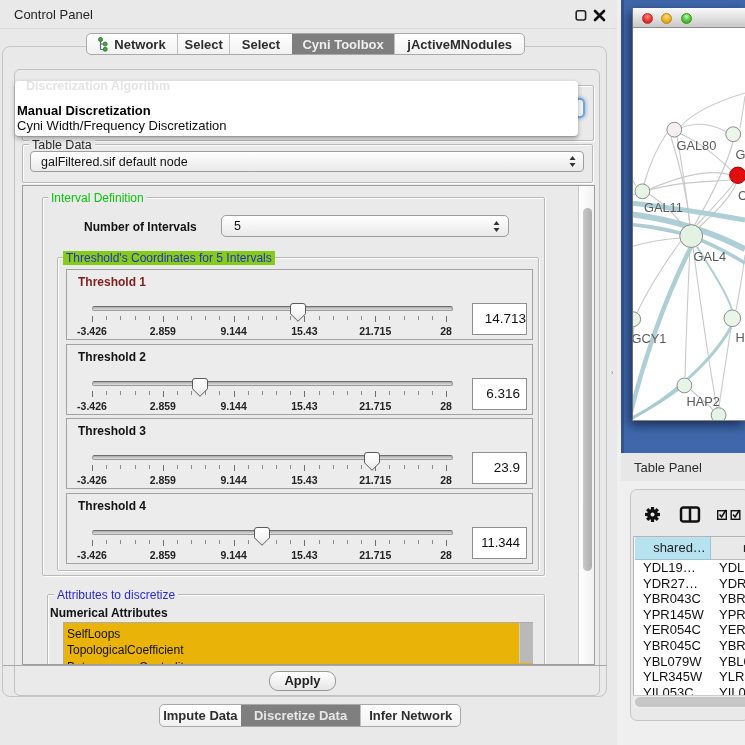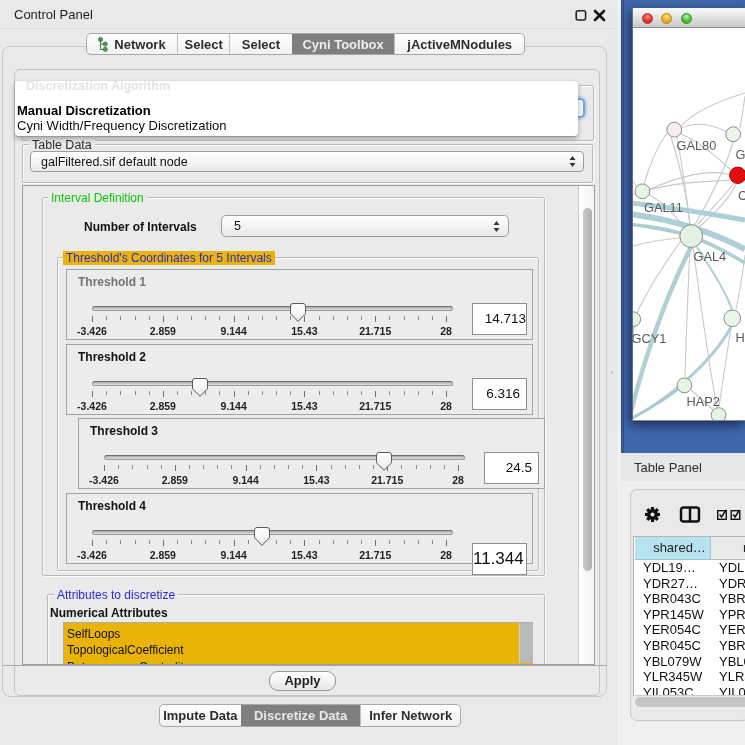--- a/index.html
+++ b/index.html
@@ -67,24 +67,24 @@
     <div class="abs" style="left:61px;top:34px;font-size:12px;font-weight:bold;color:#111;">Number of Intervals</div>
     <div class="abs" style="left:198px;top:29px;width:288px;height:22px;background:linear-gradient(#ffffff,#e9e9e9);border:1px solid #9d9d9d;border-radius:5px;box-sizing:border-box;">
       <div class="abs" style="left:12px;top:3px;font-size:12.5px;color:#111;">5</div>
       <svg class="abs" style="right:7px;top:4px;" width="9" height="13" viewBox="0 0 9 13">
         <path d="M4.5 1 L7.5 5 L1.5 5 Z" fill="#333"></path>
             <path d="M4.5 12 L7.5 8 L1.5 8 Z" fill="#333"></path>
       </svg>
     </div>
 
     <div class="abs" style="left:34px;top:71px;width:480px;height:312px;border:1px solid #b9b9b9;box-shadow:inset 1px 1px 0 rgba(255,255,255,0.9),1px 1px 0 rgba(255,255,255,0.9);border-radius:2px;"></div>
-    <div class="abs" style="left:40px;top:65px;font-size:12px;color:#2a2ad2;background:#eab308;padding:0 3px;">Threshold's Coordinates for 5 Intervals</div>
+    <div class="abs" style="left:40px;top:65px;font-size:12px;color:#2a2ad2;background:#84cc16;padding:0 3px;">Threshold's Coordinates for 5 Intervals</div>
 
     <div class="abs" style="left:43px;top:83.0px;width:467px;height:71px;border:1px solid #a2a2a2;background:#ececec;box-sizing:border-box;">
-      <div class="abs" style="left:11px;top:5px;font-size:12px;font-weight:bold;color:#737373;">Threshold 1</div>
+      <div class="abs" style="left:11px;top:5px;font-size:12px;font-weight:bold;color:#7f1d1d;">Threshold 1</div>
       <div class="abs" style="left:25px;top:36px;width:361px;height:5px;border:1px solid #9a9a9a;border-top-color:#6f6f6f;border-radius:3px;background:linear-gradient(#a9a9a9,#e2e2e2);box-sizing:border-box;"></div>
       <i class="abs" style="left:25.0px;top:46px;width:1px;height:6px;background:#6e6e6e;"></i>
           <i class="abs" style="left:95.8px;top:46px;width:1px;height:6px;background:#6e6e6e;"></i>
           <i class="abs" style="left:166.6px;top:46px;width:1px;height:6px;background:#6e6e6e;"></i>
           <i class="abs" style="left:237.4px;top:46px;width:1px;height:6px;background:#6e6e6e;"></i>
           <i class="abs" style="left:308.2px;top:46px;width:1px;height:6px;background:#6e6e6e;"></i>
           <i class="abs" style="left:379.0px;top:46px;width:1px;height:6px;background:#6e6e6e;"></i>
           <i class="abs" style="left:39.2px;top:46px;width:1px;height:4px;background:#8a8a8a;"></i>
           <i class="abs" style="left:53.3px;top:46px;width:1px;height:4px;background:#8a8a8a;"></i>
           <i class="abs" style="left:67.5px;top:46px;width:1px;height:4px;background:#8a8a8a;"></i>
@@ -165,21 +165,21 @@
                 <stop offset="0" stop-color="#ffffff"></stop>
                 <stop offset="0.55" stop-color="#f6f6f6"></stop>
                 <stop offset="1" stop-color="#e3e3e3"></stop>
               </linearGradient>
             </defs>
             <path d="M3 0.5 L13 0.5 A2.5 2.5 0 0 1 15.5 3 L15.5 10.8 L8 18.3 L0.5 10.8 L0.5 3 A2.5 2.5 0 0 1 3 0.5 Z" fill="url(#kg157)" stroke="#5a5a5a" stroke-width="1"></path>
           </svg>
       <div class="abs" style="left:405px;top:33px;width:55px;height:32px;background:#ffffff;border:1px solid #8f8f8f;box-sizing:border-box;font-size:13.5px;color:#111;text-align:right;line-height:30px;padding-right:6px;">6.316</div>
     </div>
 
-    <div class="abs" style="left:55px;top:232.0px;width:467px;height:71px;border:1px solid #a2a2a2;background:#ececec;box-sizing:border-box;padding-left:28px;">
+    <div class="abs" style="left:43px;top:232.0px;width:467px;height:71px;border:1px solid #a2a2a2;background:#ececec;box-sizing:border-box;padding-left:28px;">
       <div class="abs" style="left:11px;top:5px;font-size:12px;font-weight:bold;color:#111;">Threshold 3</div>
       <div class="abs" style="left:25px;top:36px;width:361px;height:5px;border:1px solid #9a9a9a;border-top-color:#6f6f6f;border-radius:3px;background:linear-gradient(#a9a9a9,#e2e2e2);box-sizing:border-box;"></div>
       <i class="abs" style="left:25.0px;top:46px;width:1px;height:6px;background:#6e6e6e;"></i>
           <i class="abs" style="left:95.8px;top:46px;width:1px;height:6px;background:#6e6e6e;"></i>
           <i class="abs" style="left:166.6px;top:46px;width:1px;height:6px;background:#6e6e6e;"></i>
           <i class="abs" style="left:237.4px;top:46px;width:1px;height:6px;background:#6e6e6e;"></i>
           <i class="abs" style="left:308.2px;top:46px;width:1px;height:6px;background:#6e6e6e;"></i>
           <i class="abs" style="left:379.0px;top:46px;width:1px;height:6px;background:#6e6e6e;"></i>
           <i class="abs" style="left:39.2px;top:46px;width:1px;height:4px;background:#8a8a8a;"></i>
           <i class="abs" style="left:53.3px;top:46px;width:1px;height:4px;background:#8a8a8a;"></i>
@@ -210,21 +210,21 @@
       <svg class="abs" style="left:296.5px;top:33px;" width="16" height="19" viewBox="0 0 16 19">
             <defs>
               <linearGradient id="kg232" x1="0" y1="0" x2="0" y2="1">
                 <stop offset="0" stop-color="#ffffff"></stop>
                 <stop offset="0.55" stop-color="#f6f6f6"></stop>
                 <stop offset="1" stop-color="#e3e3e3"></stop>
               </linearGradient>
             </defs>
             <path d="M3 0.5 L13 0.5 A2.5 2.5 0 0 1 15.5 3 L15.5 10.8 L8 18.3 L0.5 10.8 L0.5 3 A2.5 2.5 0 0 1 3 0.5 Z" fill="url(#kg232)" stroke="#5a5a5a" stroke-width="1"></path>
           </svg>
-      <div class="abs" style="left:405px;top:33px;width:55px;height:32px;background:#ffffff;border:1px solid #8f8f8f;box-sizing:border-box;font-size:13.5px;color:#111;text-align:right;line-height:30px;padding-right:6px;">24.5</div>
+      <div class="abs" style="left:405px;top:33px;width:55px;height:32px;background:#ffffff;border:1px solid #8f8f8f;box-sizing:border-box;font-size:13.5px;color:#111;text-align:right;line-height:30px;padding-right:6px;">23.9</div>
     </div>
 
     <div class="abs" style="left:43px;top:306.5px;width:467px;height:71px;border:1px solid #a2a2a2;background:#ececec;box-sizing:border-box;">
       <div class="abs" style="left:11px;top:5px;font-size:12px;font-weight:bold;color:#111;">Threshold 4</div>
       <div class="abs" style="left:25px;top:36px;width:361px;height:5px;border:1px solid #9a9a9a;border-top-color:#6f6f6f;border-radius:3px;background:linear-gradient(#a9a9a9,#e2e2e2);box-sizing:border-box;"></div>
       <i class="abs" style="left:25.0px;top:46px;width:1px;height:6px;background:#6e6e6e;"></i>
           <i class="abs" style="left:95.8px;top:46px;width:1px;height:6px;background:#6e6e6e;"></i>
           <i class="abs" style="left:166.6px;top:46px;width:1px;height:6px;background:#6e6e6e;"></i>
           <i class="abs" style="left:237.4px;top:46px;width:1px;height:6px;background:#6e6e6e;"></i>
           <i class="abs" style="left:308.2px;top:46px;width:1px;height:6px;background:#6e6e6e;"></i>
@@ -258,21 +258,21 @@
       <svg class="abs" style="left:186.7px;top:33px;" width="16" height="19" viewBox="0 0 16 19">
             <defs>
               <linearGradient id="kg306" x1="0" y1="0" x2="0" y2="1">
                 <stop offset="0" stop-color="#ffffff"></stop>
                 <stop offset="0.55" stop-color="#f6f6f6"></stop>
                 <stop offset="1" stop-color="#e3e3e3"></stop>
               </linearGradient>
             </defs>
             <path d="M3 0.5 L13 0.5 A2.5 2.5 0 0 1 15.5 3 L15.5 10.8 L8 18.3 L0.5 10.8 L0.5 3 A2.5 2.5 0 0 1 3 0.5 Z" fill="url(#kg306)" stroke="#5a5a5a" stroke-width="1"></path>
           </svg>
-      <div class="abs" style="left:405px;top:49px;width:55px;height:32px;background:#ffffff;border:1px solid #8f8f8f;box-sizing:border-box;font-size:17px;color:#111;text-align:right;line-height:30px;padding-right:6px;">11.344</div>
+      <div class="abs" style="left:405px;top:33px;width:55px;height:32px;background:#ffffff;border:1px solid #8f8f8f;box-sizing:border-box;font-size:13px;color:#111;text-align:right;line-height:30px;padding-right:6px;">11.344</div>
     </div>
 
     <div class="abs" style="left:24px;top:408px;width:496px;height:90px;border:1px solid #b9b9b9;box-shadow:inset 1px 1px 0 rgba(255,255,255,0.9),1px 1px 0 rgba(255,255,255,0.9);border-radius:2px;"></div>
     <div class="abs" style="left:31px;top:402px;font-size:12px;color:#2a2ad2;background:#eaeaea;padding:0 3px;">Attributes to discretize</div>
     <div class="abs" style="left:27px;top:420px;font-size:12px;font-weight:bold;color:#111;">Numerical Attributes</div>
     <div class="abs" style="left:40px;top:436px;width:470px;height:60px;background:#eab308;border:1px solid #adadad;box-sizing:border-box;">
       <div class="abs" style="left:3px;top:3px;font-size:12px;color:#111;line-height:16.4px;white-space:pre;">SelfLoops
 TopologicalCoefficient
 BetweennessCentrality</div>
       <div class="abs" style="left:455px;top:0px;width:13px;height:40px;background:#b9b9b9;border-left:1px solid #cfcfcf;"></div>

